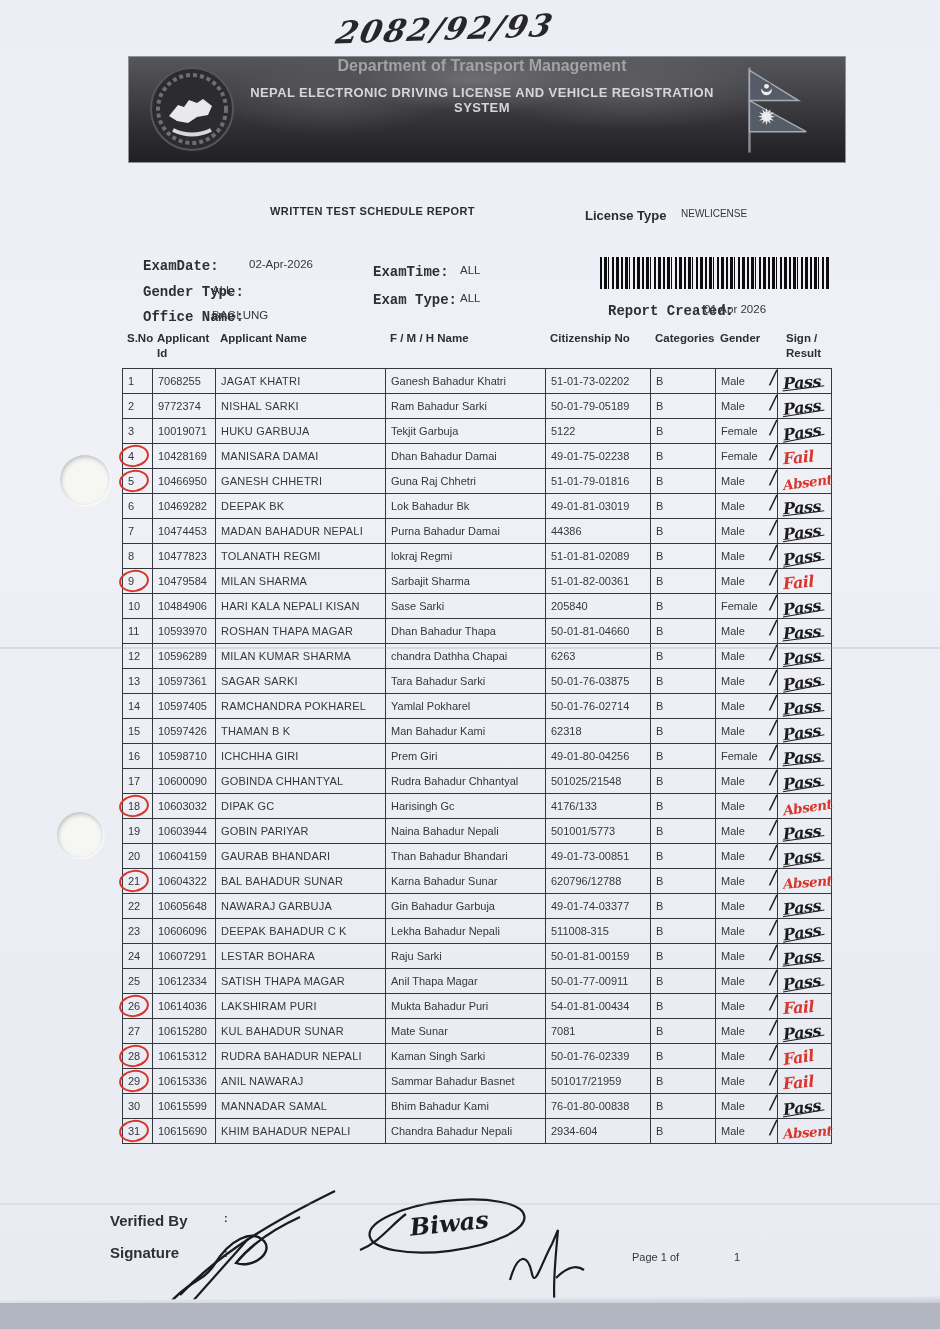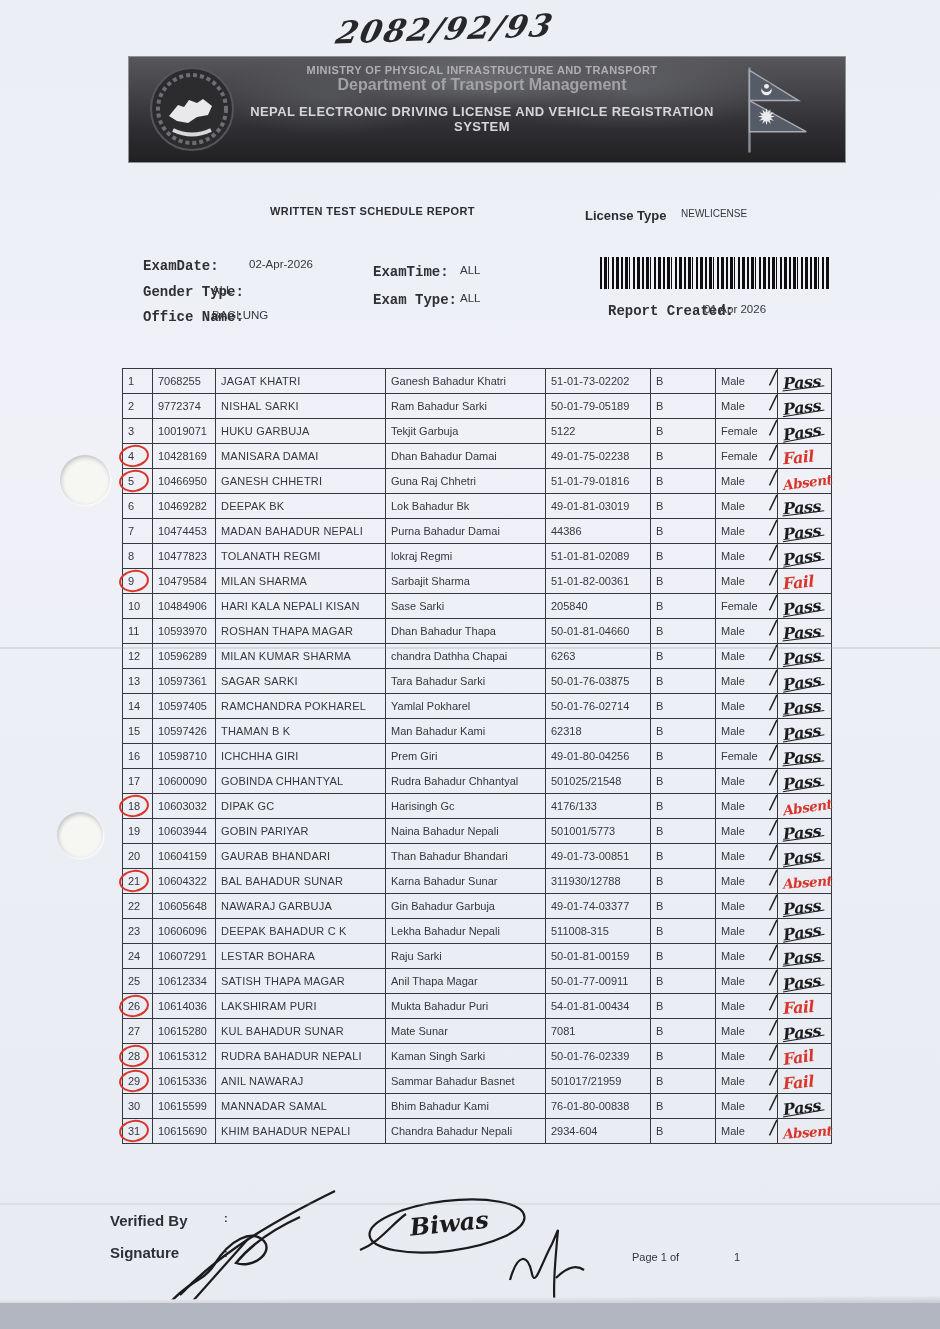--- a/index.html
+++ b/index.html
@@ -92,21 +92,20 @@
   <div class="banner">
     <div class="emblem">
       <svg width="86" height="86" viewBox="0 0 86 86">
         <circle cx="43" cy="43" r="41" fill="#2c2c2f" stroke="#55555a" stroke-width="2"></circle>
         <circle cx="43" cy="43" r="34" fill="none" stroke="#6e6e74" stroke-width="4" stroke-dasharray="4 3"></circle>
         <path d="M20 50 l9 -11 6 2 5 -7 8 3 6 -4 9 7 -4 9 -11 2 -9 6 -11 -2 z" fill="#e9e9ec"></path>
         <path d="M24 64 q19 9 38 0" stroke="#d8d8db" stroke-width="4" fill="none"></path>
       </svg>
     </div>
     <div class="banner-text">
-      <div class="bt2">MINISTRY OF PHYSICAL INFRASTRUCTURE AND TRANSPORT</div>
       <div class="bt3">Department of Transport Management</div>
       <div class="bt4">NEPAL ELECTRONIC DRIVING LICENSE AND VEHICLE REGISTRATION SYSTEM</div>
     </div>
     <div class="flag-wrap">
       <svg width="104" height="98" viewBox="0 0 110 100">
         <line x1="28" y1="5" x2="28" y2="95" stroke="#8b8e97" stroke-width="2.5"></line>
         <path d="M28 8 L80 40 L28 40 Z" fill="#565b68" stroke="#a8abb4" stroke-width="1.5"></path>
         <path d="M28 40 L88 73 L28 73 Z" fill="#565b68" stroke="#a8abb4" stroke-width="1.5"></path>
         <circle cx="46" cy="29" r="5.5" fill="#ececef"></circle>
         <circle cx="46" cy="25.5" r="5.5" fill="#565b68"></circle>
@@ -127,20 +126,32 @@
   <div class="meta-label" style="left:143px; top:284px;">Gender Type:</div>
   <div class="meta-value" style="left:212px; top:284px;">ALL</div>
   <div class="meta-label" style="left:373px; top:292px;">Exam Type:</div>
   <div class="meta-value" style="left:460px; top:292px;">ALL</div>
   <div class="meta-label" style="left:143px; top:309px;">Office Name:</div>
   <div class="meta-value" style="left:212px; top:309px;">BAGLUNG</div>
   <div class="barcode"></div>
   <div class="meta-label" style="left:608px; top:303px;">Report Created:</div>
   <div class="meta-value" style="left:704px; top:303px;">01 Apr 2026</div>
 
+  <div class="thead">
+    <div class="hcell h-sno">S.No</div>
+    <div class="hcell h-id">Applicant
+Id</div>
+    <div class="hcell h-name">Applicant Name</div>
+    <div class="hcell h-fmh">F / M / H Name</div>
+    <div class="hcell h-cit">Citizenship No</div>
+    <div class="hcell h-cat">Categories</div>
+    <div class="hcell h-gen">Gender</div>
+    <div class="hcell h-sign">Sign /
+Result</div>
+  </div>
 
   <div class="tbl-wrap">
     <table>
       <tbody>
           <tr>
       <td class="c-sno"><span>1</span></td>
       <td class="c-id">7068255</td>
       <td class="c-name">JAGAT KHATRI</td>
       <td class="c-fmh">Ganesh Bahadur Khatri</td>
       <td class="c-cit">51-01-73-02202</td>
@@ -336,21 +347,21 @@
       <td class="c-cit">49-01-73-00851</td>
       <td class="c-cat">B</td>
       <td class="c-gen">Male</td>
       <td class="c-sign"><span class="slash">/</span><span class="result res-pass" style="color: rgb(28, 28, 30); font-size: 16px; transform: rotate(-7deg);">Pass</span></td>
     </tr>
           <tr>
       <td class="c-sno"><span class="red-circle show"></span><span>21</span></td>
       <td class="c-id">10604322</td>
       <td class="c-name">BAL BAHADUR SUNAR</td>
       <td class="c-fmh">Karna Bahadur Sunar</td>
-      <td class="c-cit">311930/12788</td>
+      <td class="c-cit">620796/12788</td>
       <td class="c-cat">B</td>
       <td class="c-gen">Male</td>
       <td class="c-sign"><span class="slash">/</span><span class="result" style="color: rgb(216, 54, 44); font-size: 13.5px; transform: rotate(-4deg);">Absent</span></td>
     </tr>
           <tr>
       <td class="c-sno"><span>22</span></td>
       <td class="c-id">10605648</td>
       <td class="c-name">NAWARAJ GARBUJA</td>
       <td class="c-fmh">Gin Bahadur Garbuja</td>
       <td class="c-cit">49-01-74-03377</td>

